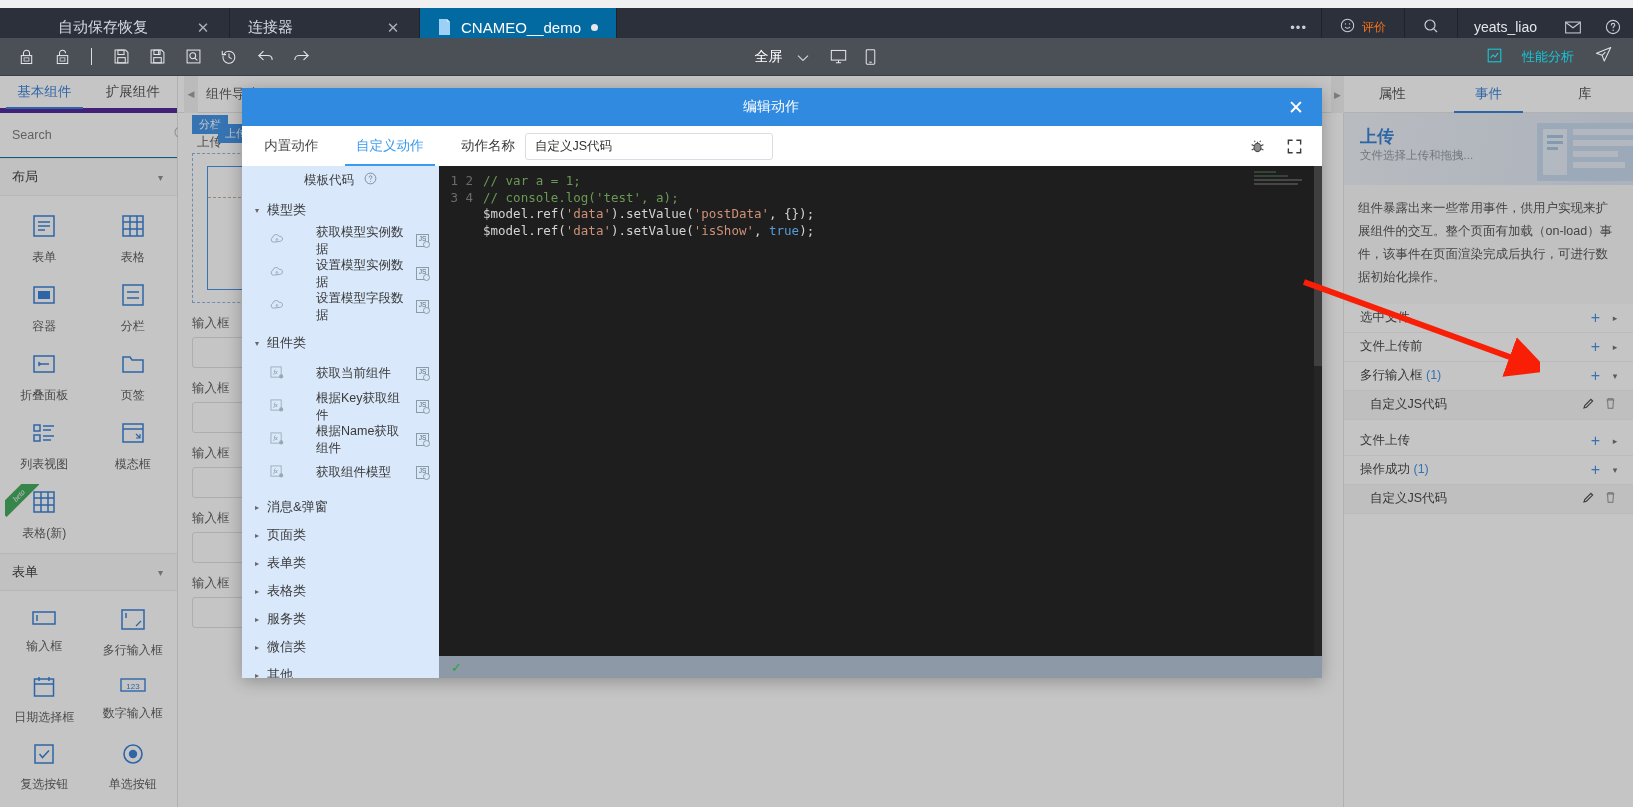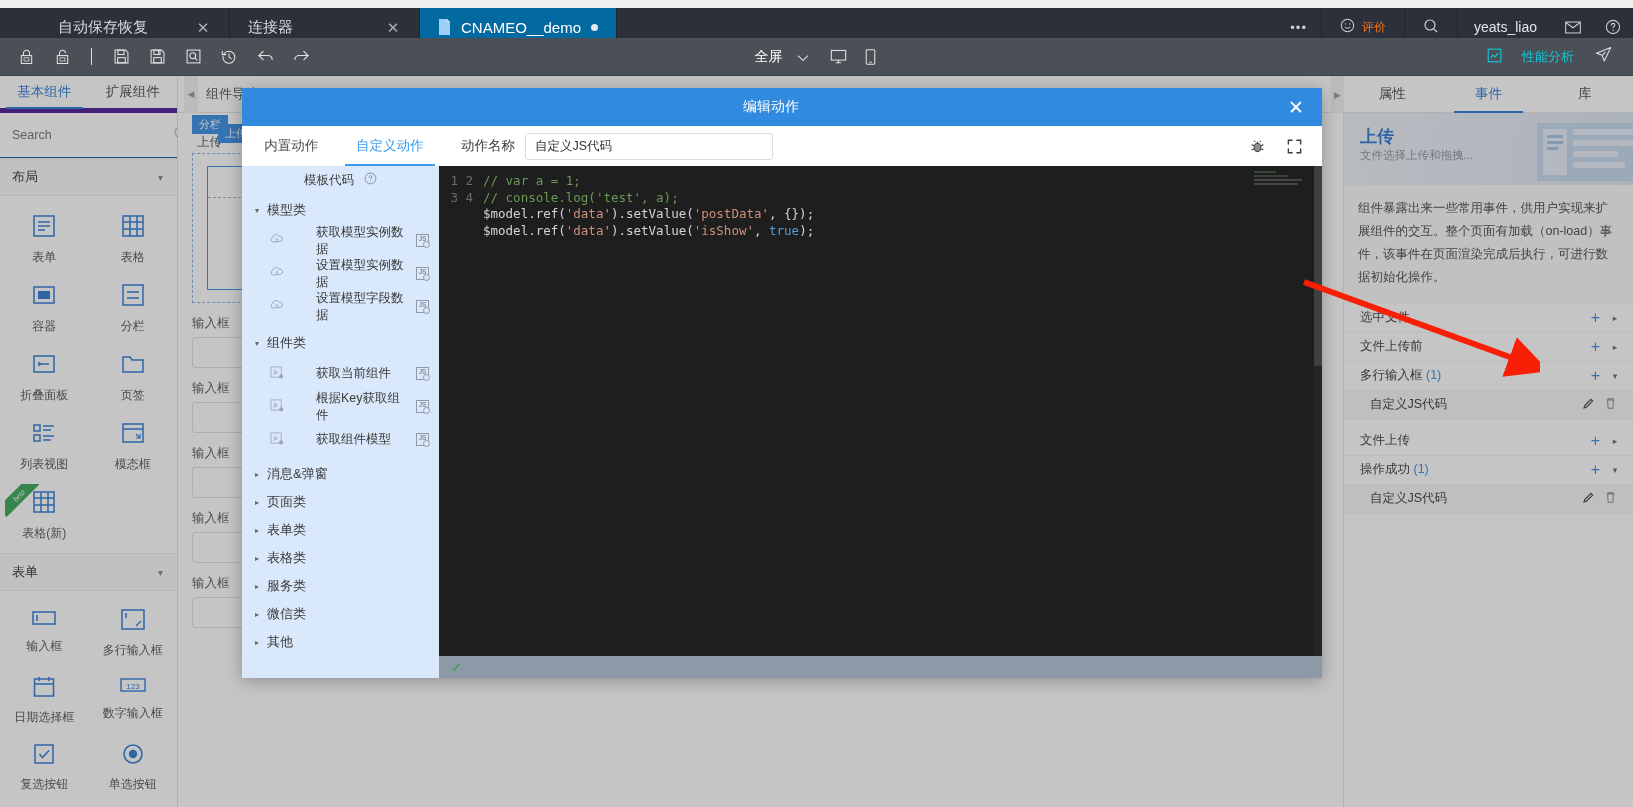--- a/index.html
+++ b/index.html
@@ -875,20 +875,31 @@
           </div>
           <div class="tree-item">
             <span>
               <svg width="14" height="13" viewBox="0 0 15 14" fill="none" stroke="#9aa6b3" stroke-width=".9">
                 <rect x="1" y="1" width="11" height="11"></rect>
                 <text x="6" y="9" font-size="6.5" fill="#7d8893" stroke="none" text-anchor="middle" font-family="Liberation Serif" font-style="italic">fx</text>
                 <circle cx="12" cy="11.2" r="2.2" fill="#9aa6b3" stroke="none"></circle>
               </svg>
             </span>
             <span class="nm">根据Key获取组件</span>
+            <span class="js-badge">JS</span>
+          </div>
+          <div class="tree-item">
+            <span>
+              <svg width="14" height="13" viewBox="0 0 15 14" fill="none" stroke="#9aa6b3" stroke-width=".9">
+                <rect x="1" y="1" width="11" height="11"></rect>
+                <text x="6" y="9" font-size="6.5" fill="#7d8893" stroke="none" text-anchor="middle" font-family="Liberation Serif" font-style="italic">fx</text>
+                <circle cx="12" cy="11.2" r="2.2" fill="#9aa6b3" stroke="none"></circle>
+              </svg>
+            </span>
+            <span class="nm">根据Name获取组件</span>
             <span class="js-badge">JS</span>
           </div>
           <div class="tree-item">
             <span>
               <svg width="14" height="13" viewBox="0 0 15 14" fill="none" stroke="#9aa6b3" stroke-width=".9">
                 <rect x="1" y="1" width="11" height="11"></rect>
                 <text x="6" y="9" font-size="6.5" fill="#7d8893" stroke="none" text-anchor="middle" font-family="Liberation Serif" font-style="italic">fx</text>
                 <circle cx="12" cy="11.2" r="2.2" fill="#9aa6b3" stroke="none"></circle>
               </svg>
             </span>

